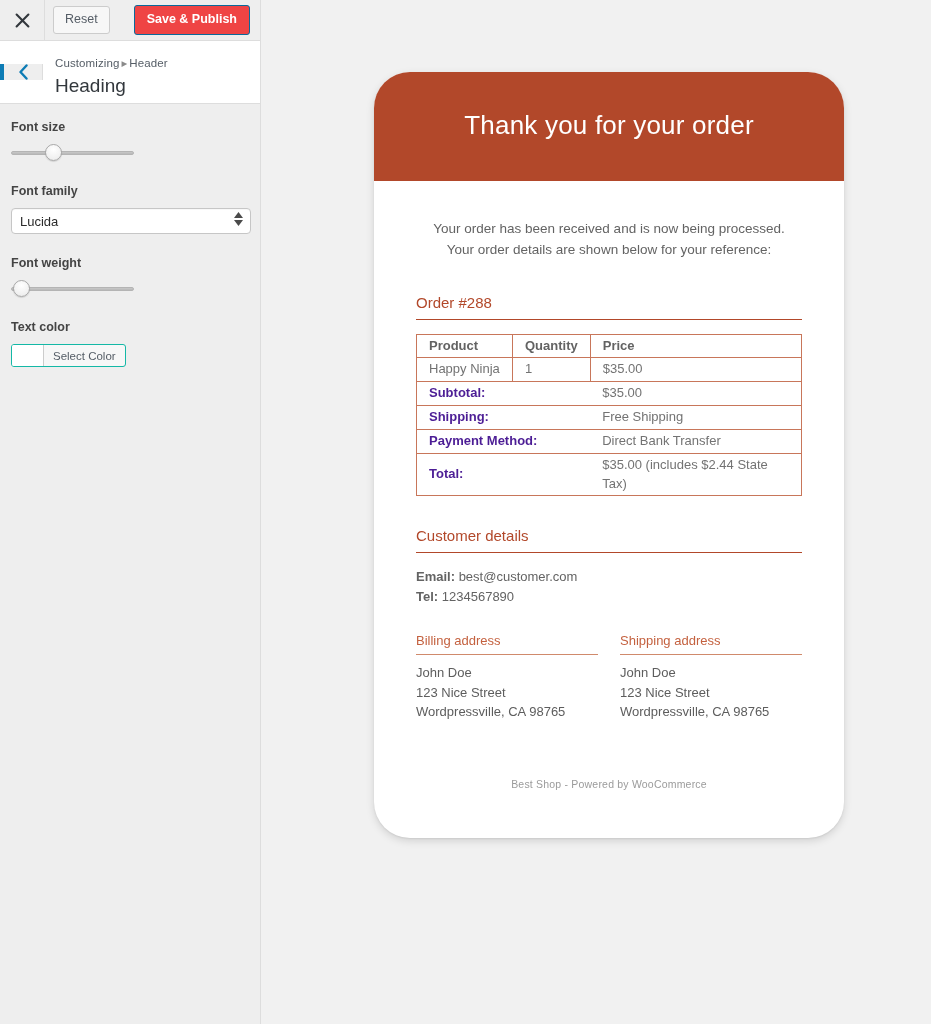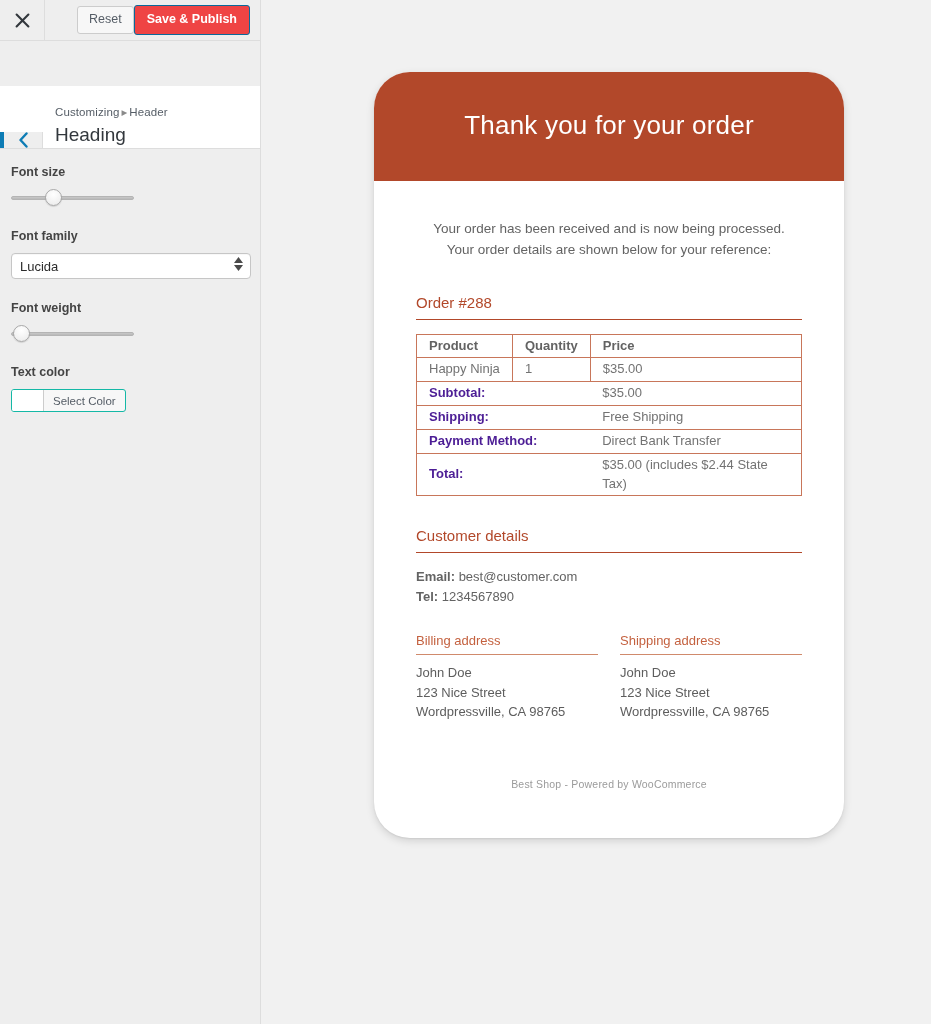--- a/index.html
+++ b/index.html
@@ -32,21 +32,21 @@
   .close-btn {
     width: 45px; height: 40px;
     display: flex; align-items: center; justify-content: center;
     border-right: 1px solid #dddddd;
     background: #eeeeee;
     cursor: pointer;
   }
   .close-btn svg { display: block; }
   .topbar-actions {
     flex: 1; display: flex; align-items: center; justify-content: flex-end;
-    padding-right: 10px; gap: 0;
+    padding-right: 10px; gap: 24px;
   }
   .btn-reset {
     font-size: 12.5px; color: #555d66;
     background: #f7f7f7;
     border: 1px solid #cccccc;
     border-radius: 3px;
     padding: 4px 11px 5px;
     line-height: 1.4;
     cursor: pointer;
     font-family: "Liberation Sans", sans-serif;
@@ -61,21 +61,21 @@
     cursor: pointer;
     font-family: "Liberation Sans", sans-serif;
   }
 
   
   .cust-header {
     position: relative;
     height: 63px;
     background: #ffffff;
     border-bottom: 1px solid #dddddd;
-    display: flex; align-items: flex-end; margin-top: 45px;
+    display: flex; align-items: center;
   }
   .back-strip {
     width: 43px;
     background: #eeeeee;
     border-right: 1px solid #dddddd;
     border-left: 4px solid #0d7cb5;
     display: flex; align-items: center; justify-content: center;
     cursor: pointer;
   }
   .back-strip svg { display: block; }

